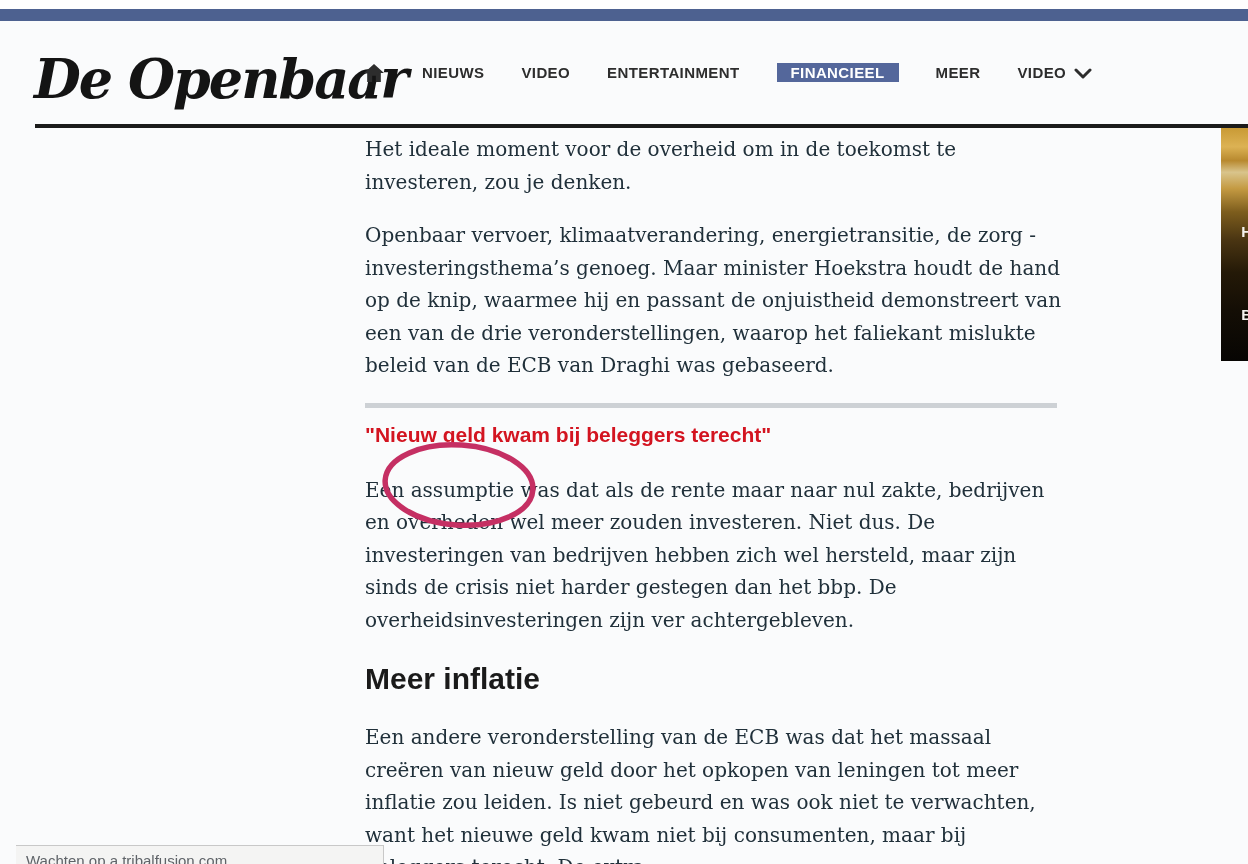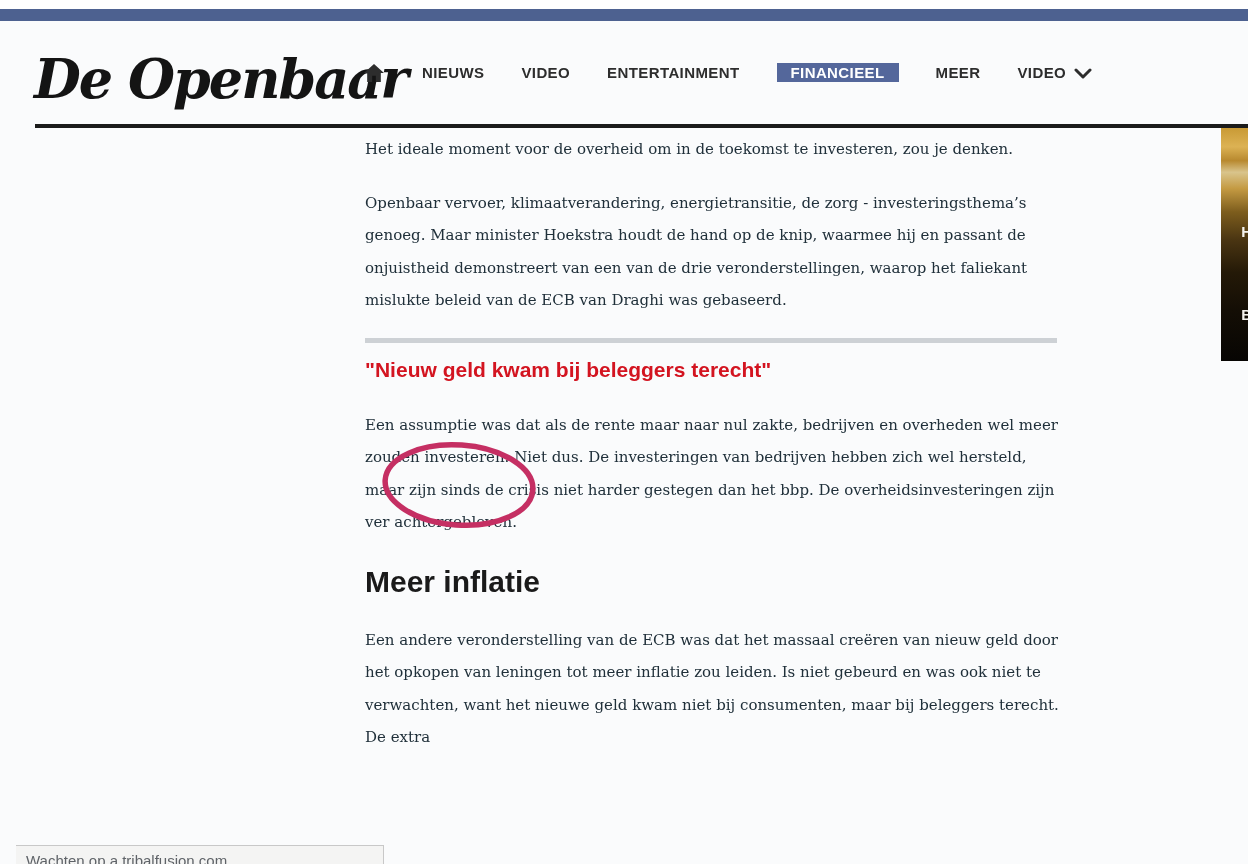--- a/index.html
+++ b/index.html
@@ -29,21 +29,21 @@
   }
   .nav-item.active{
     background:#54679b;color:#ffffff;padding:1px 14px;
   }
   .home-icon svg{display:block;}
   .chevron svg{display:block;margin-top:2px;}
 
   
   .article{position:absolute;left:365px;top:128px;width:700px;}
   .article p{
-    font-family:"DejaVu Serif",serif;font-size:15px;line-height:32.5px;
+    font-family:"DejaVu Serif",serif;font-size:20px;line-height:32.5px;
     color:#20303a;margin:0 0 21px 0;
   }
   .p-first{margin-top:5px !important;}
   .divider{width:692px;height:5px;background:#cdd1d5;margin-top:13px;}
   .quote-heading{
     margin-top:14px;font-size:21px;font-weight:bold;color:#d31420;line-height:25px;
   }
   .p-circled{margin-top:27px !important;margin-bottom:0 !important;}
   .sub-heading{margin-top:29px;font-size:30px;font-weight:bold;color:#1a1a1a;line-height:27px;}
   .p-last{margin-top:29px !important;margin-bottom:0 !important;}

